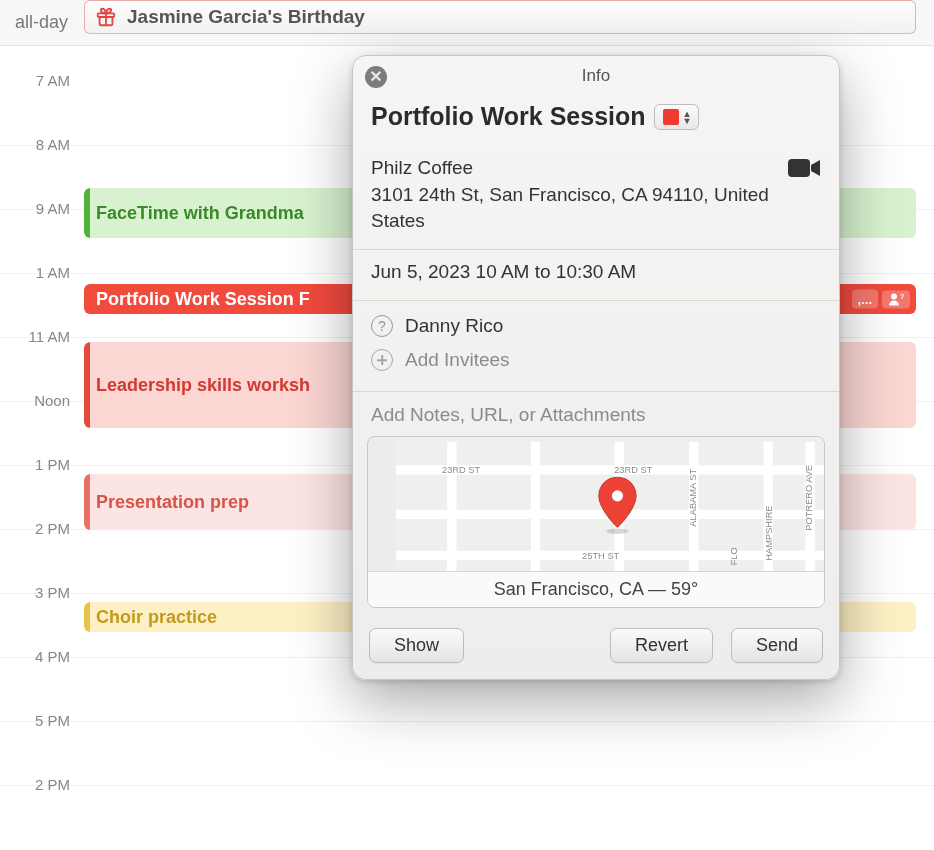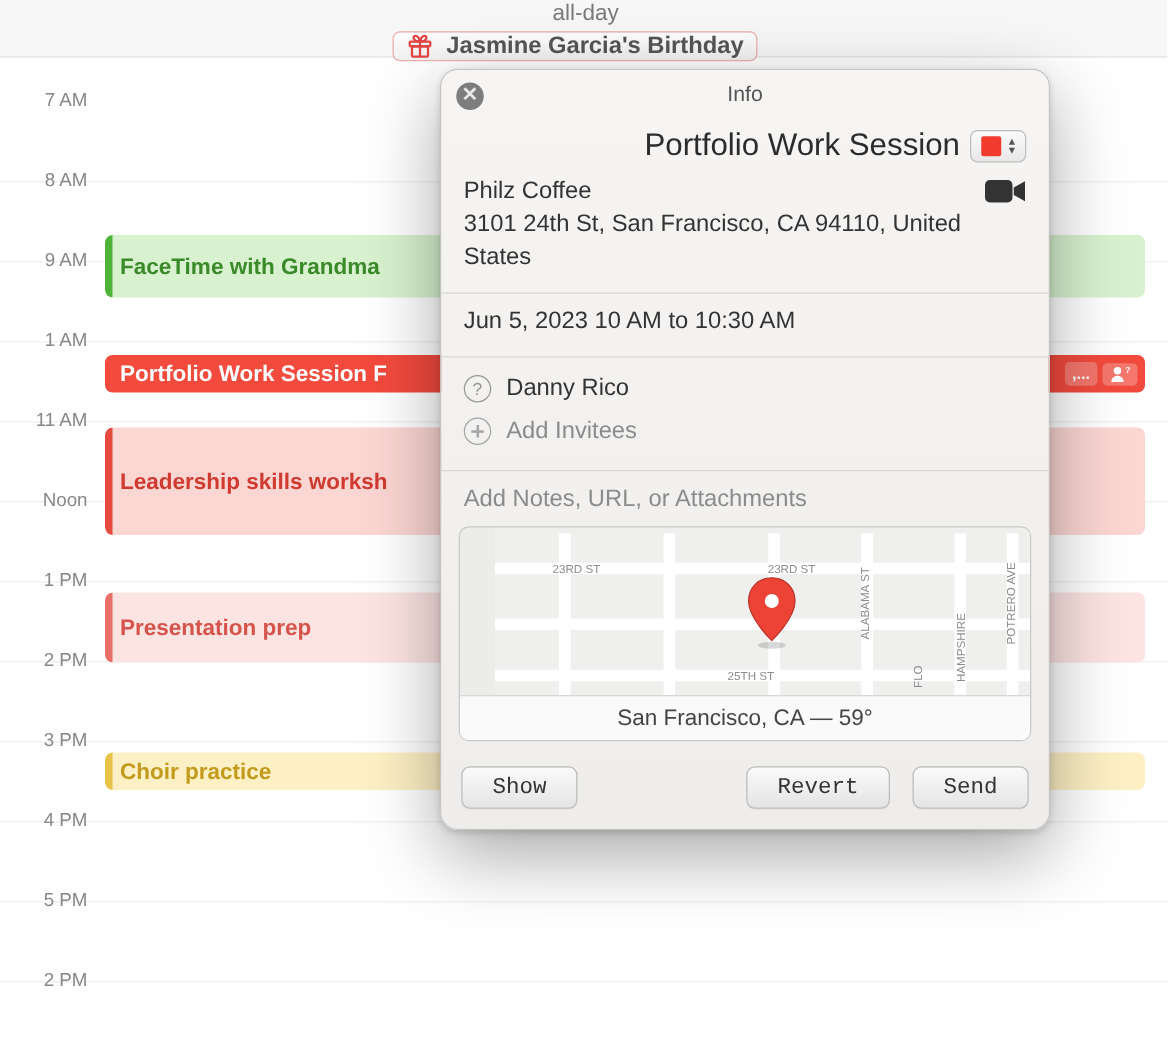--- a/index.html
+++ b/index.html
@@ -13,21 +13,20 @@
     overflow: hidden;
   }
 
   
   .allday-row {
     display: flex;
     align-items: center;
     height: 46px;
     border-bottom: 1px solid #e3e3e3;
     background: #f7f7f7;
-    flex-direction: column;
   }
   .allday-label {
     width: 80px;
     text-align: right;
     padding-right: 12px;
     color: #7a7a7a;
     font-size: 18px;
     background:#f7f7f7;
     height:100%;
     display:flex;
@@ -165,27 +164,27 @@
     cursor: pointer;
     display:flex;align-items:center;justify-content:center;
     font-weight:bold;
   }
   .pop-section {
     padding: 8px 18px 14px;
     border-bottom: 1px solid #d9d7d4;
   }
   .pop-title {
     font-size: 25px;
-    font-weight: 400;
+    font-weight: 700;
     color: #2b2b2b;
     display:flex;
     align-items:center;
-    justify-content:flex-end;
+    justify-content:flex-start;
     gap:8px;
-    margin-bottom:9px;
+    margin-bottom:24px;
   }
   .color-chip {
     display:inline-flex;
     align-items:center;
     gap:6px;
     background: linear-gradient(#fbfbfb,#e8e8e8);
     border:1px solid #bdbdbd;
     border-radius:6px;
     padding:4px 8px;
     cursor:pointer;
@@ -271,21 +270,20 @@
   .pop-buttons .spacer { flex:1; }
   .mac-btn {
     background: linear-gradient(#fafafa,#e4e4e4);
     border: 1px solid #bcbcbc;
     border-radius: 7px;
     padding: 6px 24px;
     font-size: 18px;
     color: #333;
     cursor:pointer;
     box-shadow: 0 1px 0 rgba(0,0,0,0.04);
-    font-family: Liberation Mono, monospace;
   }
 </style>
 </head>
 <body>
 
 <div class="allday-row">
   <div class="allday-label">all-day</div>
   <div class="allday-event">
     <svg class="gift-icon" viewBox="0 0 24 24" fill="none" stroke="currentColor" stroke-width="2">
       <rect x="3" y="8" width="18" height="4" rx="1"></rect>

